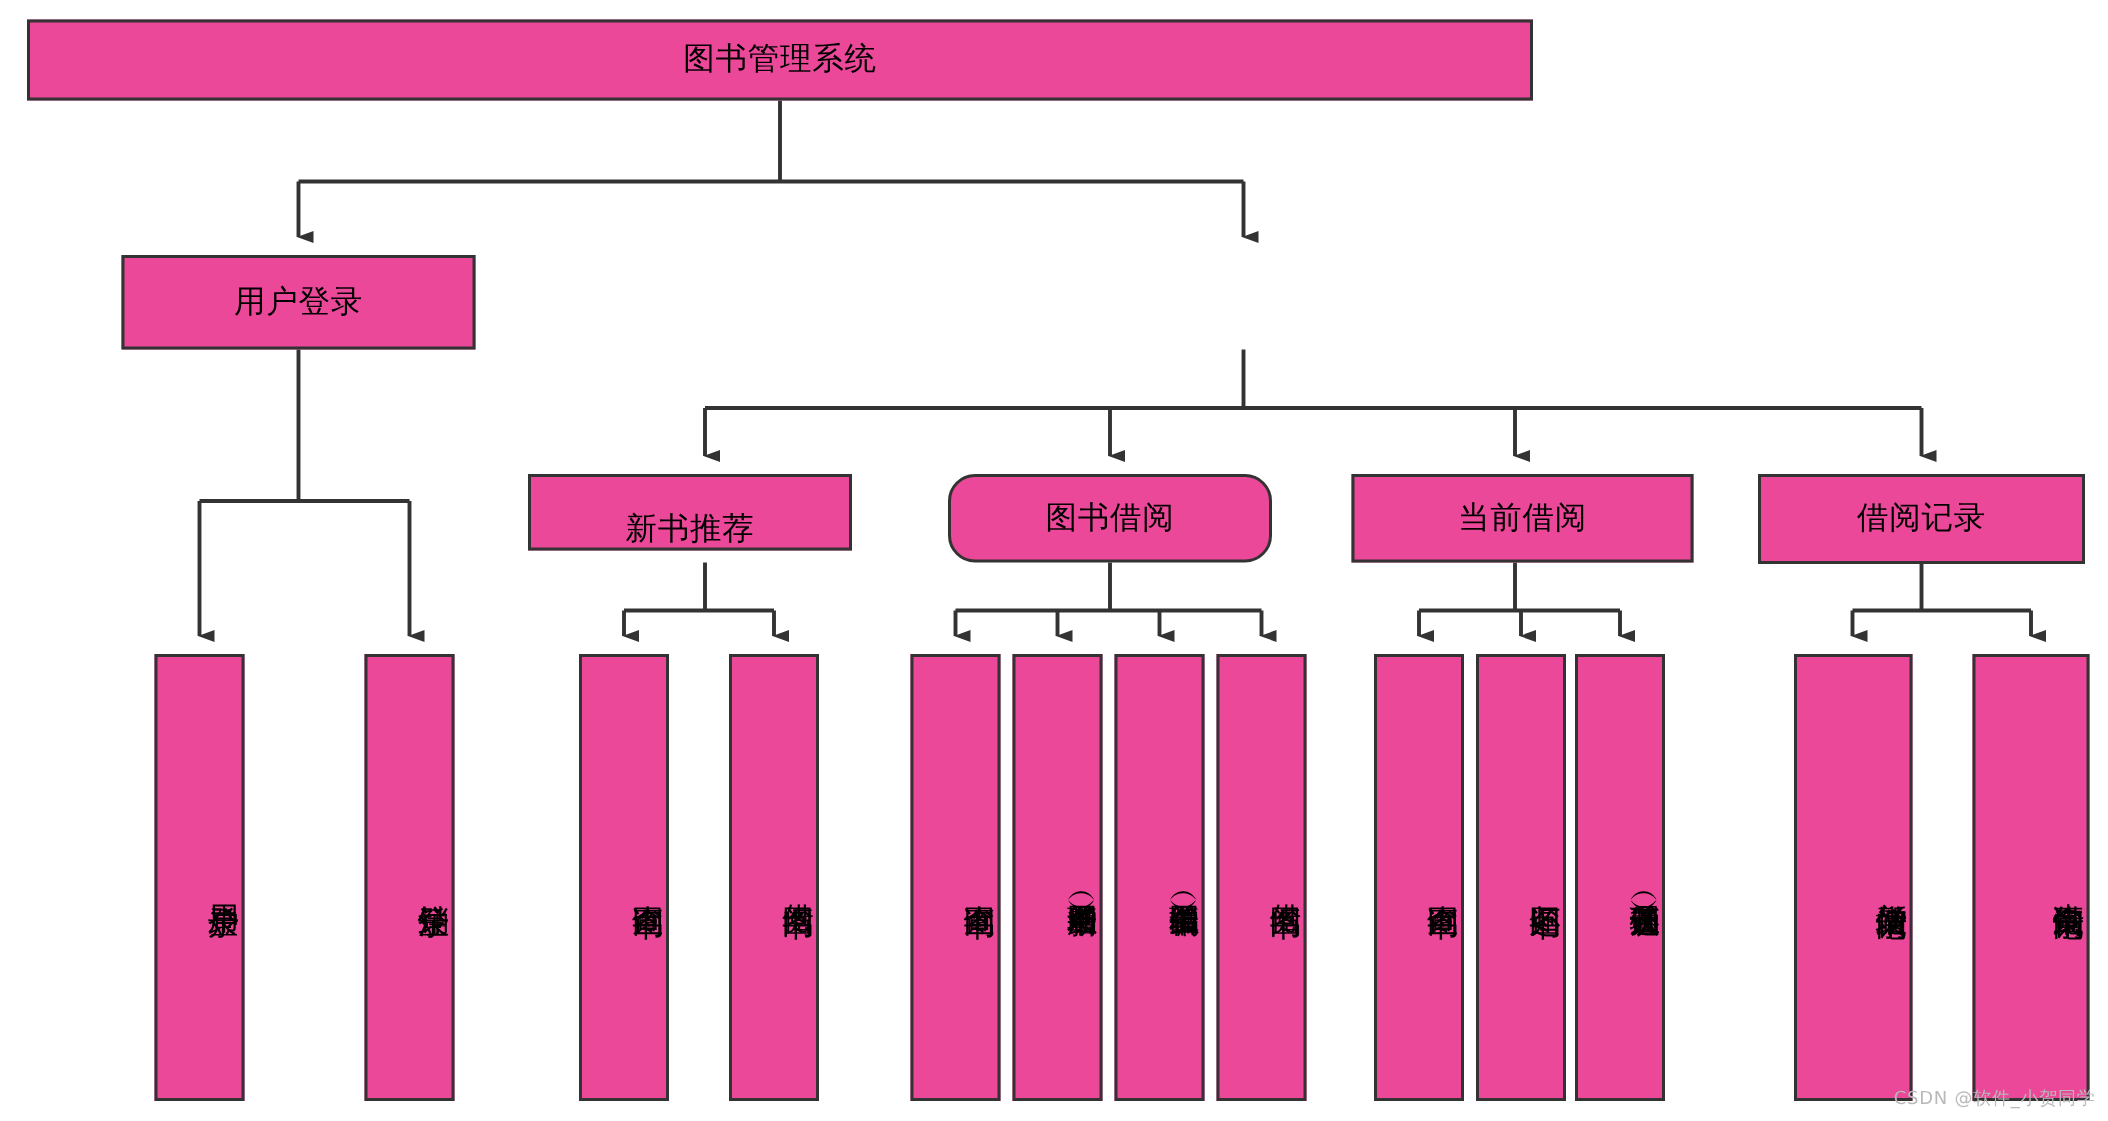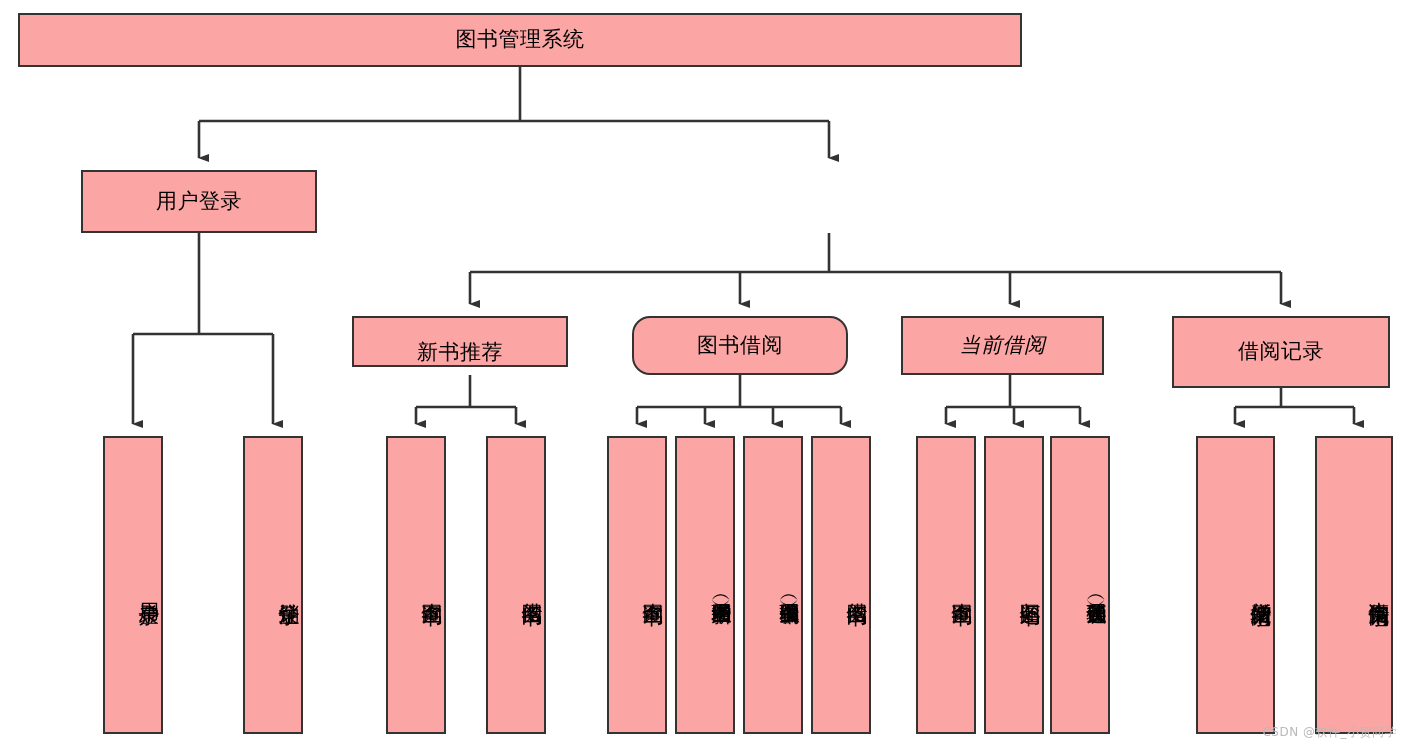--- a/index.html
+++ b/index.html
@@ -21,21 +21,21 @@
   #edges-layer {
     position: absolute;
     left: 0;
     top: 0;
     width: 1405px;
     height: 747px;
   }
   .node {
     position: absolute;
     box-sizing: border-box;
-    background: #fca5a5;
+    background: #ec4899;
     border: 2px solid #333333;
     display: flex;
     align-items: center;
     justify-content: center;
     color: #000000;
   }
   .node-h {
     font-size: 21px;
     line-height: 1.2;
     letter-spacing: 0.5px;
@@ -130,24 +130,24 @@
   <div class="node node-h" style="left:81px; top:170px; width:236px; height:63px;">
     <span>用户登录</span>
   </div>
 
   <div class="node node-h" style="left:352px; top:316px; width:216px; height:51px;align-items:flex-end;">
     <span>新书推荐</span>
   </div>
   <div class="node node-h" style="left:632px; top:316px; width:216px; height:59px;border-radius:18px;">
     <span>图书借阅</span>
   </div>
-  <div class="node node-h" style="left:901px; top:316px; width:203px; height:59px;font-style:italic;">
+  <div class="node node-h" style="left:901px; top:316px; width:228px; height:59px;">
     <span>当前借阅</span>
   </div>
-  <div class="node node-h" style="left:1172px; top:316px; width:218px; height:72px;">
+  <div class="node node-h" style="left:1172px; top:316px; width:218px; height:60px;">
     <span>借阅记录</span>
   </div>
 
   <div class="node node-v" style="left:103px; top:436px; width:60px; height:298px;">
     <span>用户登录</span>
   </div>
   <div class="node node-v" style="left:243px; top:436px; width:60px; height:298px;">
     <span>注销登录</span>
   </div>
 

